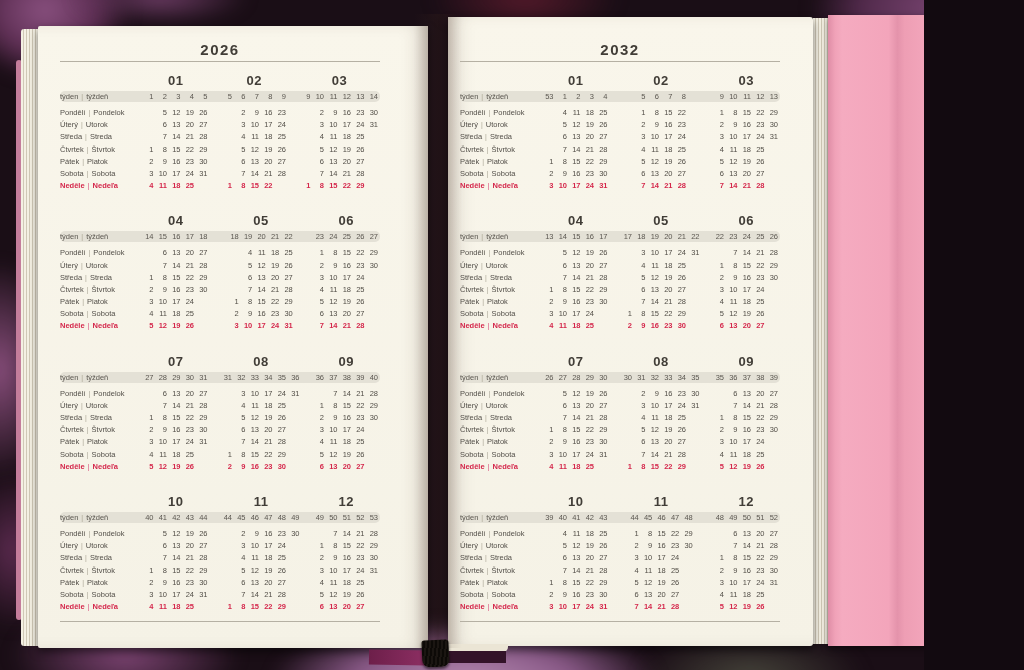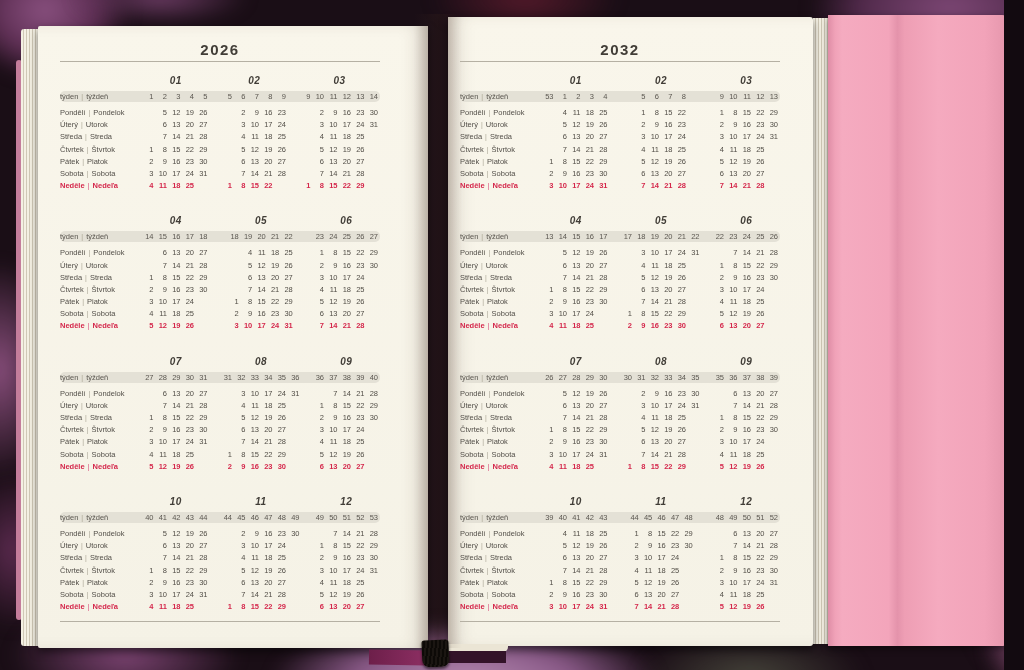--- a/index.html
+++ b/index.html
@@ -1,17 +1,17 @@
 <!DOCTYPE html>
 <html><head>
 <meta charset="utf-8">
 <style>
   *{margin:0;padding:0;box-sizing:border-box}
   html,body{width:1024px;height:670px;overflow:hidden;background:#120a10;}
-  .scene{position:relative;width:1004px;height:670px;background:#1a0e16;overflow:hidden;
+  .scene{position:relative;width:924px;height:670px;background:#1a0e16;overflow:hidden;
          font-family:"Liberation Sans",sans-serif;}
   .blob{position:absolute;border-radius:50%;filter:blur(8px);}
   .stack{position:absolute;background:repeating-linear-gradient(90deg,#f4f0e3 0px,#f4f0e3 2px,#cfc8b6 2px,#cfc8b6 3px);z-index:1;}
   .stack.sleft{left:21px;top:29px;width:17px;height:617px;border-radius:3px 0 0 3px;}
   .stack.sright{left:813px;top:18px;width:16px;height:626px;}
   .pink-sliver{position:absolute;left:16px;top:60px;width:6px;height:560px;background:#c47d9b;border-radius:3px;z-index:0;}
   .page{position:absolute;background:linear-gradient(180deg,#f9f6eb,#f5f2e6);z-index:2;}
   .page.left{left:38px;top:26px;width:390px;height:622px;border-radius:2px 0 0 2px;
              box-shadow:inset -16px 0 22px -14px rgba(74,52,40,.45),0 4px 9px rgba(0,0,0,.5);}
   .page.right{left:448px;top:17px;width:365px;height:629px;border-radius:0 3px 3px 0;
@@ -30,21 +30,21 @@
   .mrow{position:relative;display:flex;margin-bottom:20px;}
   .band{position:absolute;left:0;right:0;top:19px;height:11px;background:#e4e1d6;border-radius:5px;z-index:0;}
   .labcol{width:82px;flex:none;position:relative;z-index:1;}
   .lc-head{height:19px;}
   .lc-week{height:11px;line-height:11px;font-size:7.5px;color:#5a564f;white-space:nowrap;}
   .lc-days{margin-top:5px;}
   .lc-day{height:12.2px;line-height:12.2px;font-size:7.5px;color:#534f49;white-space:nowrap;}
   .sep{color:#aba696;margin:0 3px;font-size:7px;}
   .months{flex:1;display:flex;justify-content:space-between;position:relative;z-index:1;}
   .month{flex:none;}
-  .mhead{height:19px;line-height:17px;font-size:10px;font-weight:bold;color:#413d37;text-align:center;letter-spacing:.5px;font-style:italic;}
+  .mhead{height:19px;line-height:17px;font-size:13px;font-weight:bold;color:#413d37;text-align:center;letter-spacing:.5px;}
   .mweeks{display:flex;height:11px;}
   .cell{width:13.5px;flex:none;text-align:right;padding-right:2px;font-size:7.5px;color:#514d46;}
   .mweeks .cell{line-height:11px;color:#5a564f;}
   .mdays{margin-top:5px;}
   .drow{display:flex;height:12.2px;}
   .drow .cell{line-height:12.2px;}
   .drow.sun .cell{color:#d4274b;font-weight:bold;}
   .lc-day.sun, .lc-day.sun .lab-cz, .lc-day.sun .lab-sk{color:#d4274b;font-weight:bold;}
   .lc-day.sun .sep{color:#e287a0;}
   .endpaper{position:absolute;left:828px;top:15px;width:178px;height:631px;z-index:2;

